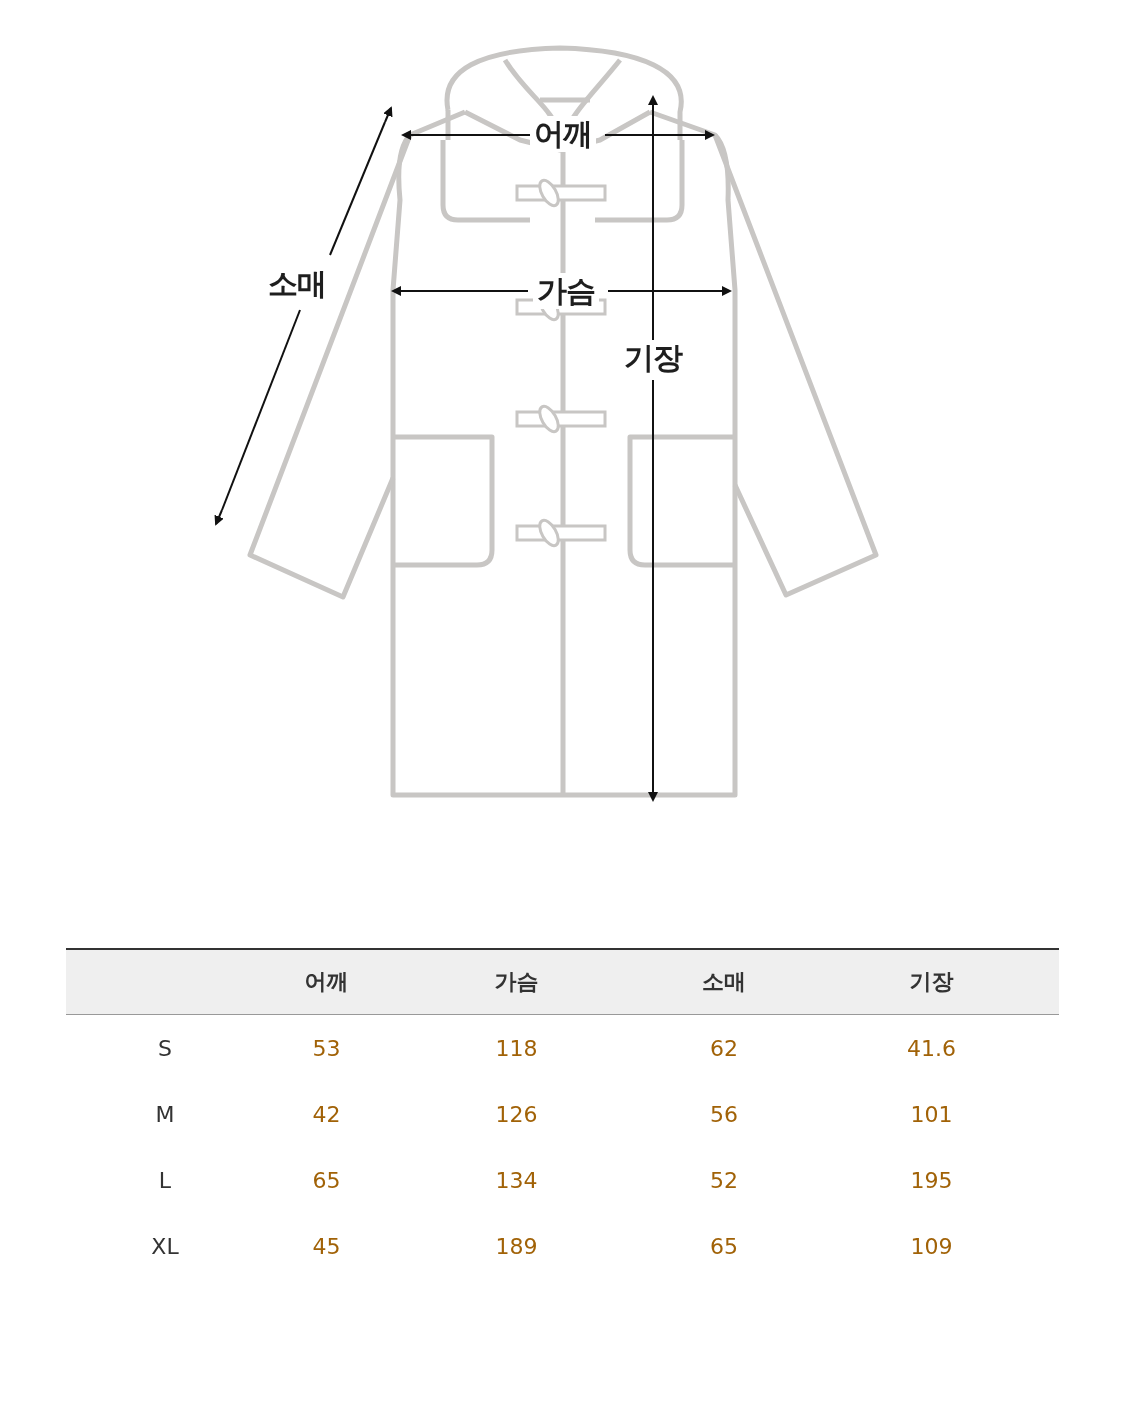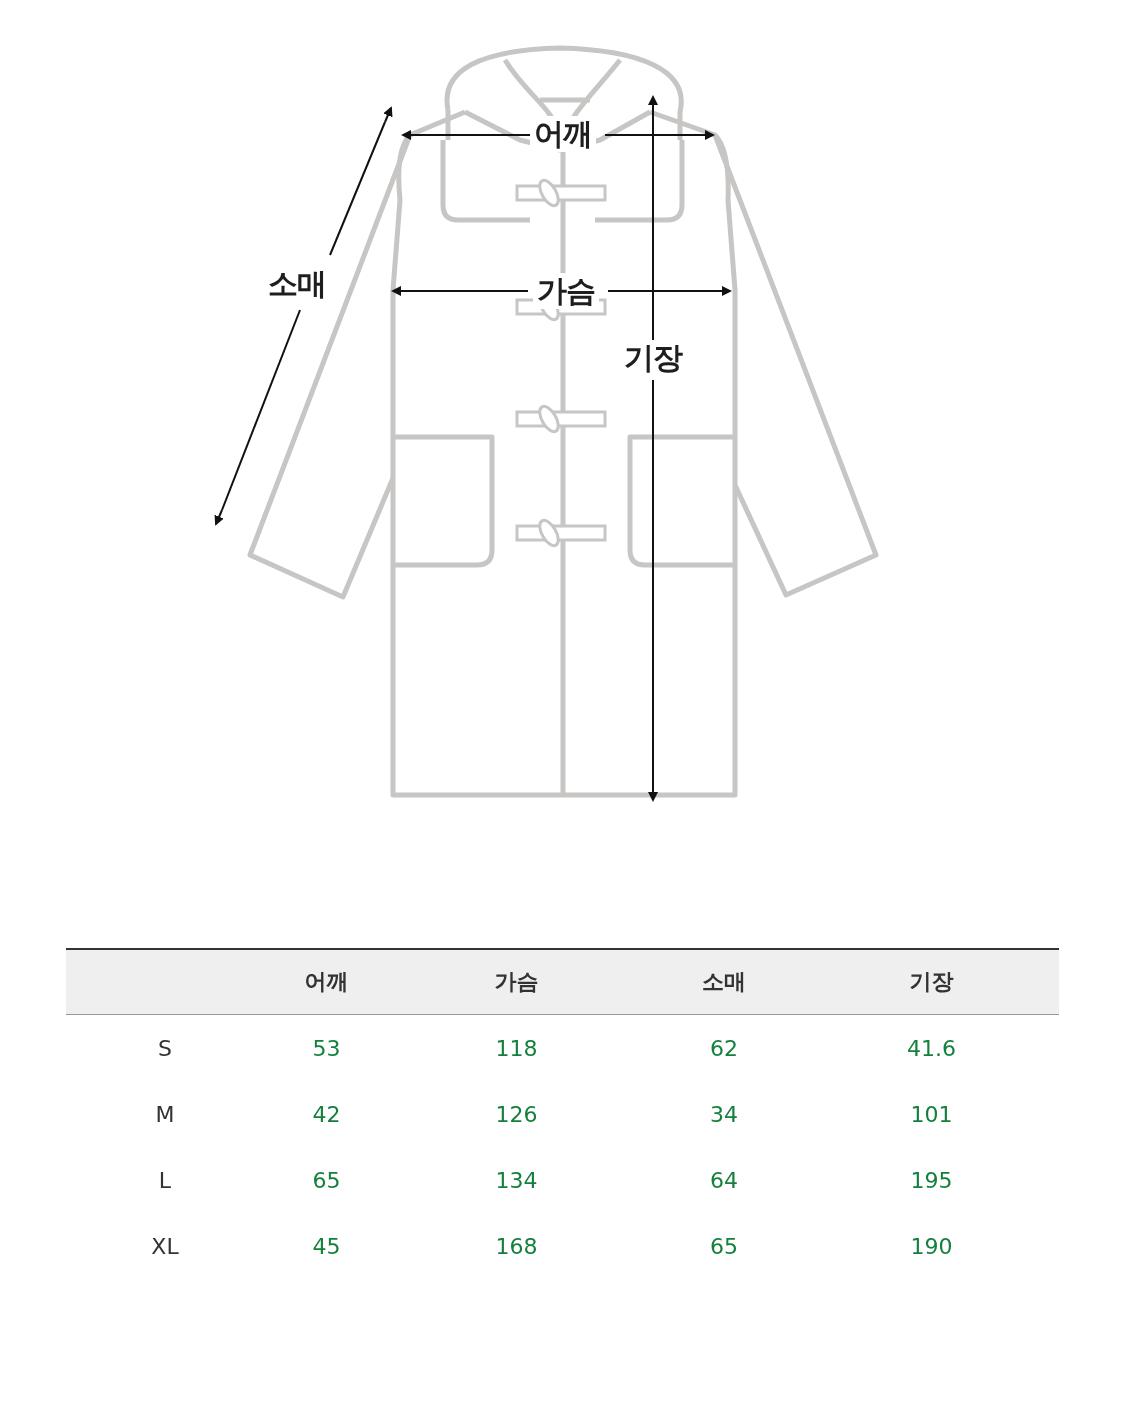--- a/index.html
+++ b/index.html
@@ -7,21 +7,21 @@
          font-family: "DejaVu Sans", "Liberation Sans", sans-serif; color: #222; }
   .diagram { position: absolute; left: 0; top: 0; width: 1125px; height: 880px; }
   .diagram svg { position: absolute; left: 0; top: 0; }
   .lbl { position: absolute; font-weight: bold; font-size: 30px; color: #1e1e1e;
          background: #ffffff; padding: 0 4px; line-height: 36px; letter-spacing: -1px; }
   .size-table { position: absolute; left: 66px; top: 948px; width: 993px;
                 border-collapse: collapse; }
   .size-table thead tr { background: #efefef; }
   .size-table th { height: 64px; font-size: 22px; font-weight: bold; color: #333;
                    border-top: 2px solid #333; border-bottom: 1px solid #999; padding: 0; }
-  .size-table td { height: 66px; font-size: 22px; color: #15803d; text-align: center; padding: 0; }
+  .size-table td { height: 66px; font-size: 22px; color: #a16207; text-align: center; padding: 0; }
   .size-table td.size { color: #333; }
   .col0 { width: 198px; } .col1 { width: 125px; } .col2 { width: 255px; }
   .col3 { width: 160px; } .col4 { width: 255px; }
 </style>
 </head>
 <body>
 
 <div class="diagram">
   <svg width="1125" height="880" viewBox="0 0 1125 880">
     <defs>
@@ -105,31 +105,31 @@
       <td class="size">S</td>
       <td>53</td>
       <td>118</td>
       <td>62</td>
       <td>41.6</td>
     </tr>
     <tr>
       <td class="size">M</td>
       <td>42</td>
       <td>126</td>
-      <td>34</td>
+      <td>56</td>
       <td>101</td>
     </tr>
     <tr>
       <td class="size">L</td>
       <td>65</td>
       <td>134</td>
-      <td>64</td>
+      <td>52</td>
       <td>195</td>
     </tr>
     <tr>
       <td class="size">XL</td>
       <td>45</td>
-      <td>168</td>
+      <td>189</td>
       <td>65</td>
-      <td>190</td>
+      <td>109</td>
     </tr>
   </tbody>
 </table>
 
 </body></html>

